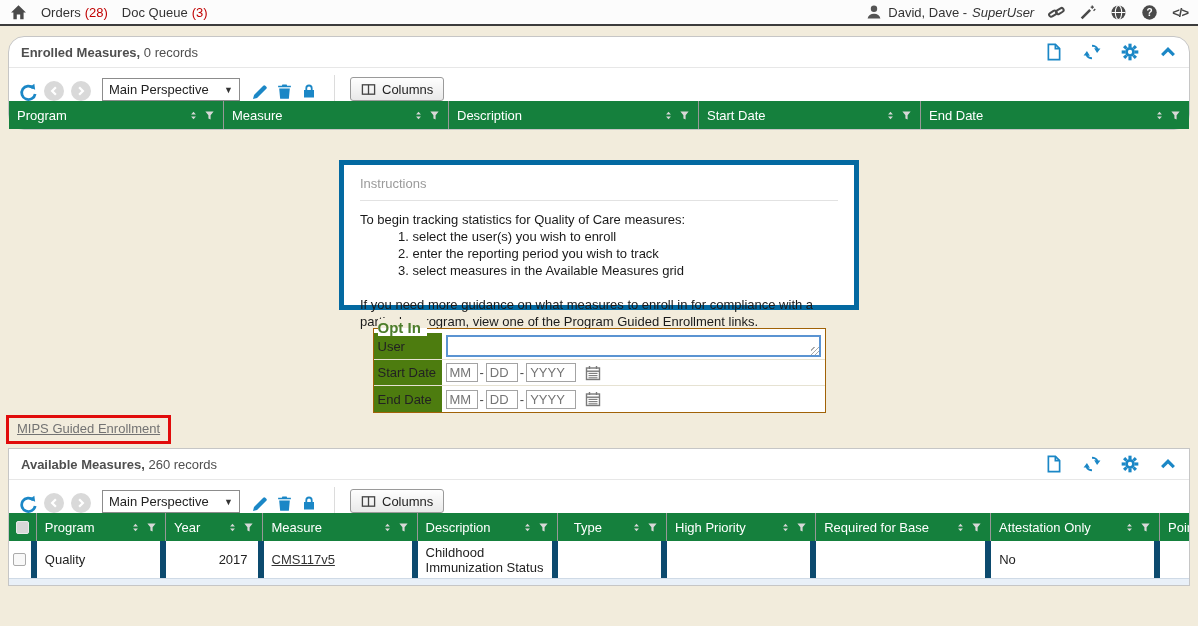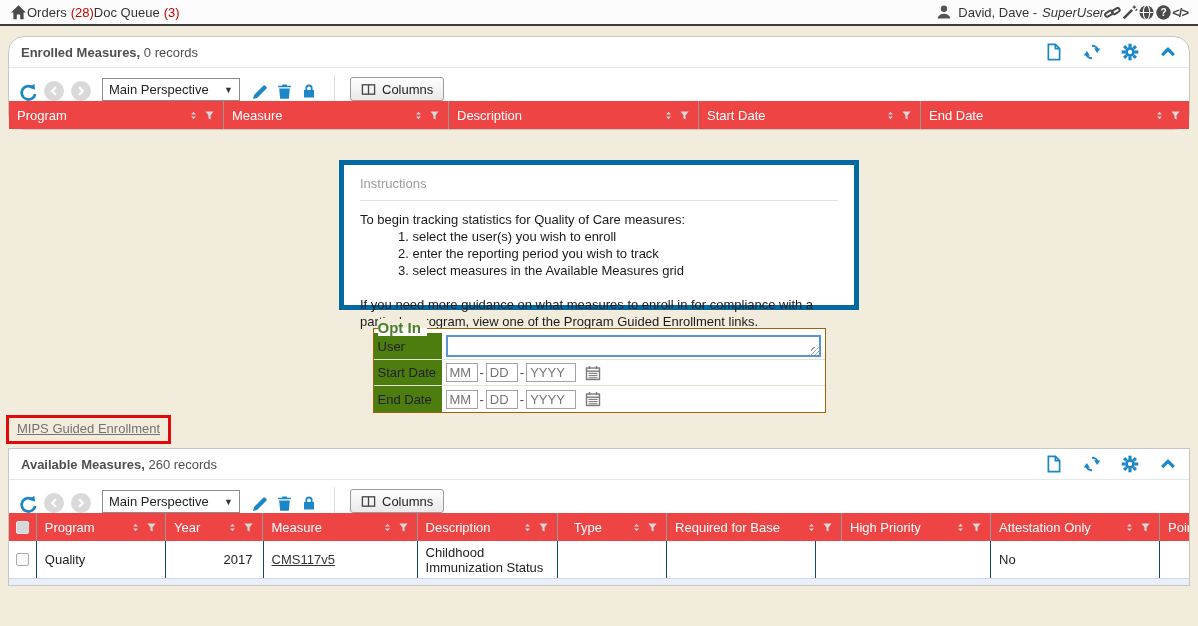--- a/index.html
+++ b/index.html
@@ -1,21 +1,21 @@
 <!DOCTYPE html>
 <html><head>
 <meta charset="utf-8">
 <style>
   * { margin:0; padding:0; box-sizing:border-box; }
   html,body { width:1198px; height:626px; overflow:hidden; }
   body { font-family:"Liberation Sans", sans-serif; font-size:13px; color:#222; background:#f2ecdc; position:relative; }
 
   
   .topbar { height:26px; background:#fcfcfc; border-bottom:2px solid #3c3c3c; display:flex; align-items:center; justify-content:space-between; padding:0 10px; }
-  .topbar-left, .topbar-right { display:flex; align-items:center; }
+  .topbar-left, .topbar-right { display:flex; align-items:center; gap:14px; }
   .nav-item { display:flex; align-items:center; gap:4px; color:#333; cursor:pointer; }
   .nav-count { color:#c00000; }
   .user-chip { display:flex; align-items:center; gap:5px; color:#333; }
   .user-role { font-style:italic; }
   .tb-icon { width:17px; height:17px; display:inline-block; }
   .code-icon { font-weight:bold; color:#444; font-size:13px; letter-spacing:-1px; }
 
   
   .panel { margin:0 8px; background:#fff; border:1px solid #c6c6c6; }
   .panel.enrolled { margin-top:10px;border-radius:16px; }
@@ -28,28 +28,28 @@
 
   .toolbar { height:33px; display:flex; align-items:flex-end; gap:7px; padding:0 10px; }
   .nav-circle { width:20px; height:20px; border-radius:50%; background:#d9d9d9; display:flex; align-items:center; justify-content:center; }
   .perspective-select { width:138px; height:23px; border:1px solid #8c8c8c; background:#fff; display:flex; align-items:center; justify-content:space-between; padding:0 6px; margin:0 4px; cursor:pointer; }
   .select-arrow { font-size:9px; color:#333; }
   .v-sep { width:1px; height:26px; background:#dcdcdc; margin:0 8px; }
   .columns-btn { height:24px; display:flex; align-items:center; gap:6px; padding:0 10px; border:1px solid #9a9a9a; border-radius:3px; background:linear-gradient(#fefefe,#e9e9e9); cursor:pointer; color:#222; }
 
   
   .grid-clip { overflow:hidden; width:100%; }
-  .grid-header { display:flex; background:#ef4444; height:28px; color:#fff; }
+  .grid-header { display:flex; background:#15803d; height:28px; color:#fff; }
   .gh-cell { display:flex; align-items:center; padding-left:8px; border-right:1px solid #989898; }
   .gh-cell:last-child { border-right:none; }
   .hicons { margin-left:auto; display:flex; align-items:center; gap:5px; padding-right:8px; }
   .hicon { width:11px; height:13px; display:inline-block; cursor:pointer; }
 
   .grid-row { display:flex; background:#fff; min-height:37px; }
-  .gr-cell { display:flex; align-items:center; padding:2px 0 2px 8px; border-right:1px solid #0c4a6e; color:#222; }
+  .gr-cell { display:flex; align-items:center; padding:2px 0 2px 8px; border-right:6px solid #0c4a6e; color:#222; }
   .gr-cell:last-child { border-right:none; }
   .gr-num { justify-content:flex-end; padding-right:10px; }
   .alt-strip { height:7px; background:#e9f0f8; border-top:1px solid #cfdae6; }
 
   
   .ew1{width:215px;} .ew2{width:225px;} .ew3{width:250px;} .ew4{width:222px;} .ew5{flex:1;}
   
   .avail-w { width:1320px; }
   .aw0{width:28px; justify-content:center; padding-left:0;}
   .aw1{width:130px;} .aw2{width:98px;} .aw3{width:155px;} .aw4{width:141px;}
@@ -526,33 +526,33 @@
         <span>Type</span>
         <span class="hicons">
             <span class="hicon"><svg viewBox="0 0 16 16" width="11" height="13" fill="#d8d8d8">
                 <path d="M4.5 6.4 8 2.6l3.5 3.8zM4.5 9.6 8 13.4l3.5-3.8z"></path>
               </svg></span>
             <span class="hicon"><svg viewBox="0 0 16 16" width="11" height="13" fill="#d8d8d8">
                 <path d="M2 2h12L9.6 7.8v6L6.4 12.4V7.8z"></path>
               </svg></span>
           </span>
       </span>
+      <span class="gh-cell aw6">
+        <span>High Priority</span>
+        <span class="hicons">
+            <span class="hicon"><svg viewBox="0 0 16 16" width="11" height="13" fill="#d8d8d8">
+                <path d="M4.5 6.4 8 2.6l3.5 3.8zM4.5 9.6 8 13.4l3.5-3.8z"></path>
+              </svg></span>
+            <span class="hicon"><svg viewBox="0 0 16 16" width="11" height="13" fill="#d8d8d8">
+                <path d="M2 2h12L9.6 7.8v6L6.4 12.4V7.8z"></path>
+              </svg></span>
+          </span>
+      </span>
       <span class="gh-cell aw7">
         <span>Required for Base</span>
-        <span class="hicons">
-            <span class="hicon"><svg viewBox="0 0 16 16" width="11" height="13" fill="#d8d8d8">
-                <path d="M4.5 6.4 8 2.6l3.5 3.8zM4.5 9.6 8 13.4l3.5-3.8z"></path>
-              </svg></span>
-            <span class="hicon"><svg viewBox="0 0 16 16" width="11" height="13" fill="#d8d8d8">
-                <path d="M2 2h12L9.6 7.8v6L6.4 12.4V7.8z"></path>
-              </svg></span>
-          </span>
-      </span>
-      <span class="gh-cell aw6">
-        <span>High Priority</span>
         <span class="hicons">
             <span class="hicon"><svg viewBox="0 0 16 16" width="11" height="13" fill="#d8d8d8">
                 <path d="M4.5 6.4 8 2.6l3.5 3.8zM4.5 9.6 8 13.4l3.5-3.8z"></path>
               </svg></span>
             <span class="hicon"><svg viewBox="0 0 16 16" width="11" height="13" fill="#d8d8d8">
                 <path d="M2 2h12L9.6 7.8v6L6.4 12.4V7.8z"></path>
               </svg></span>
           </span>
       </span>
       <span class="gh-cell aw8">

